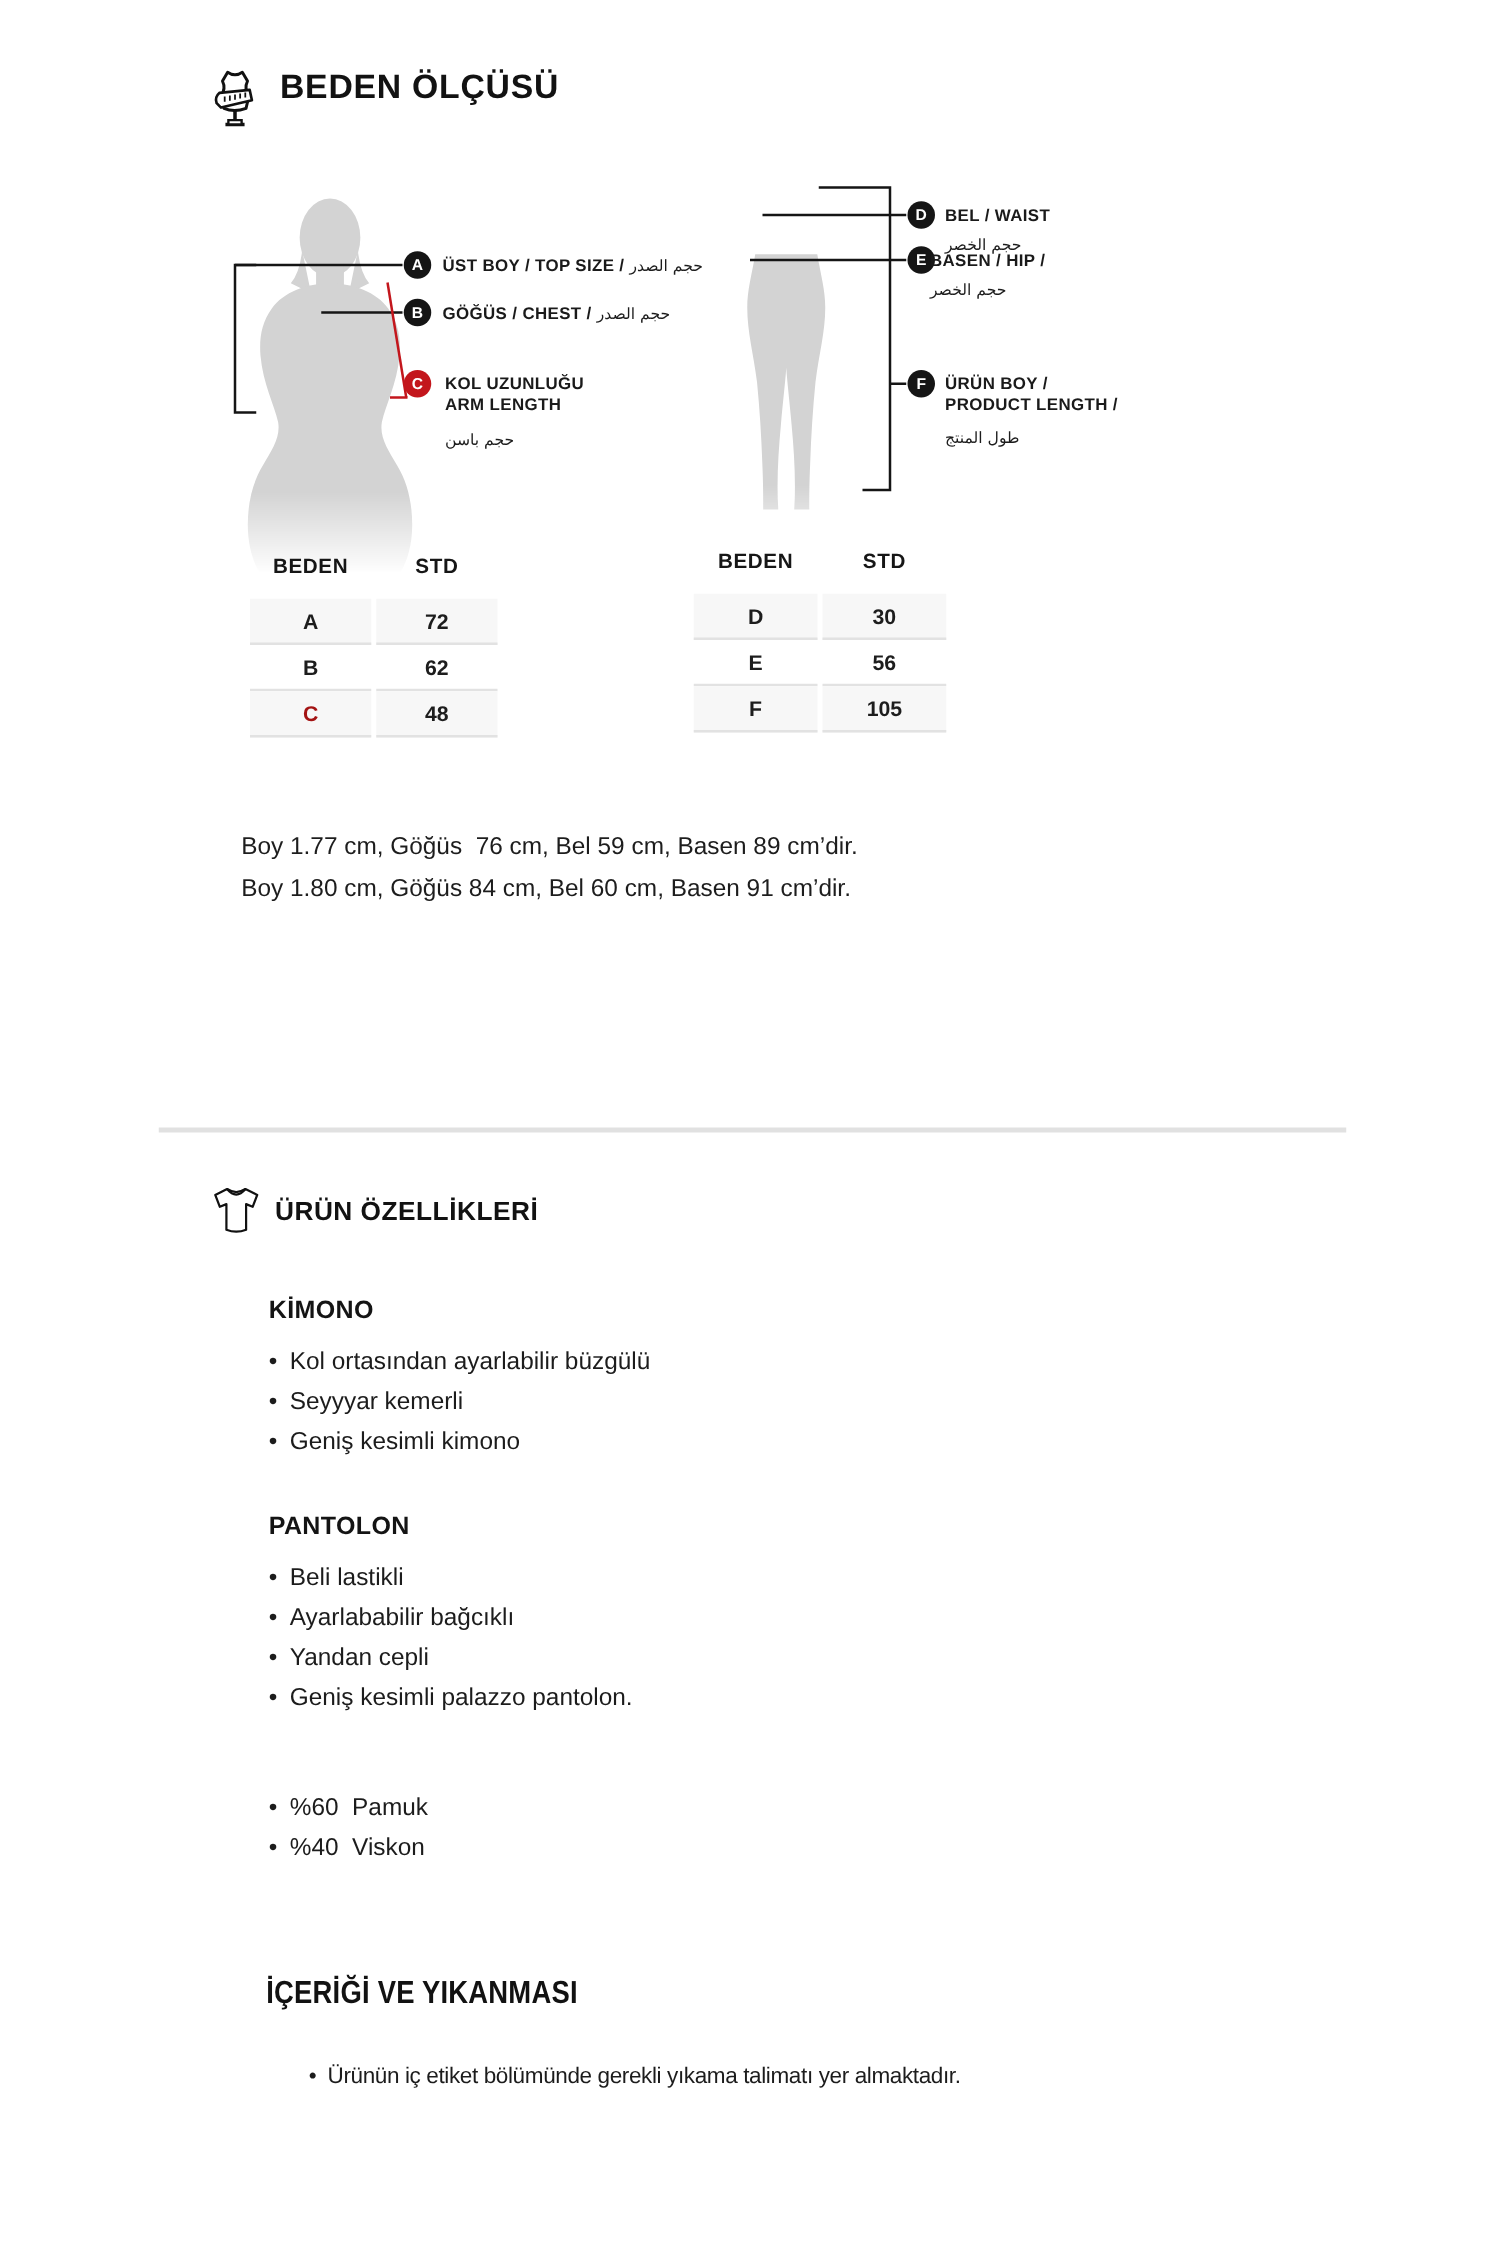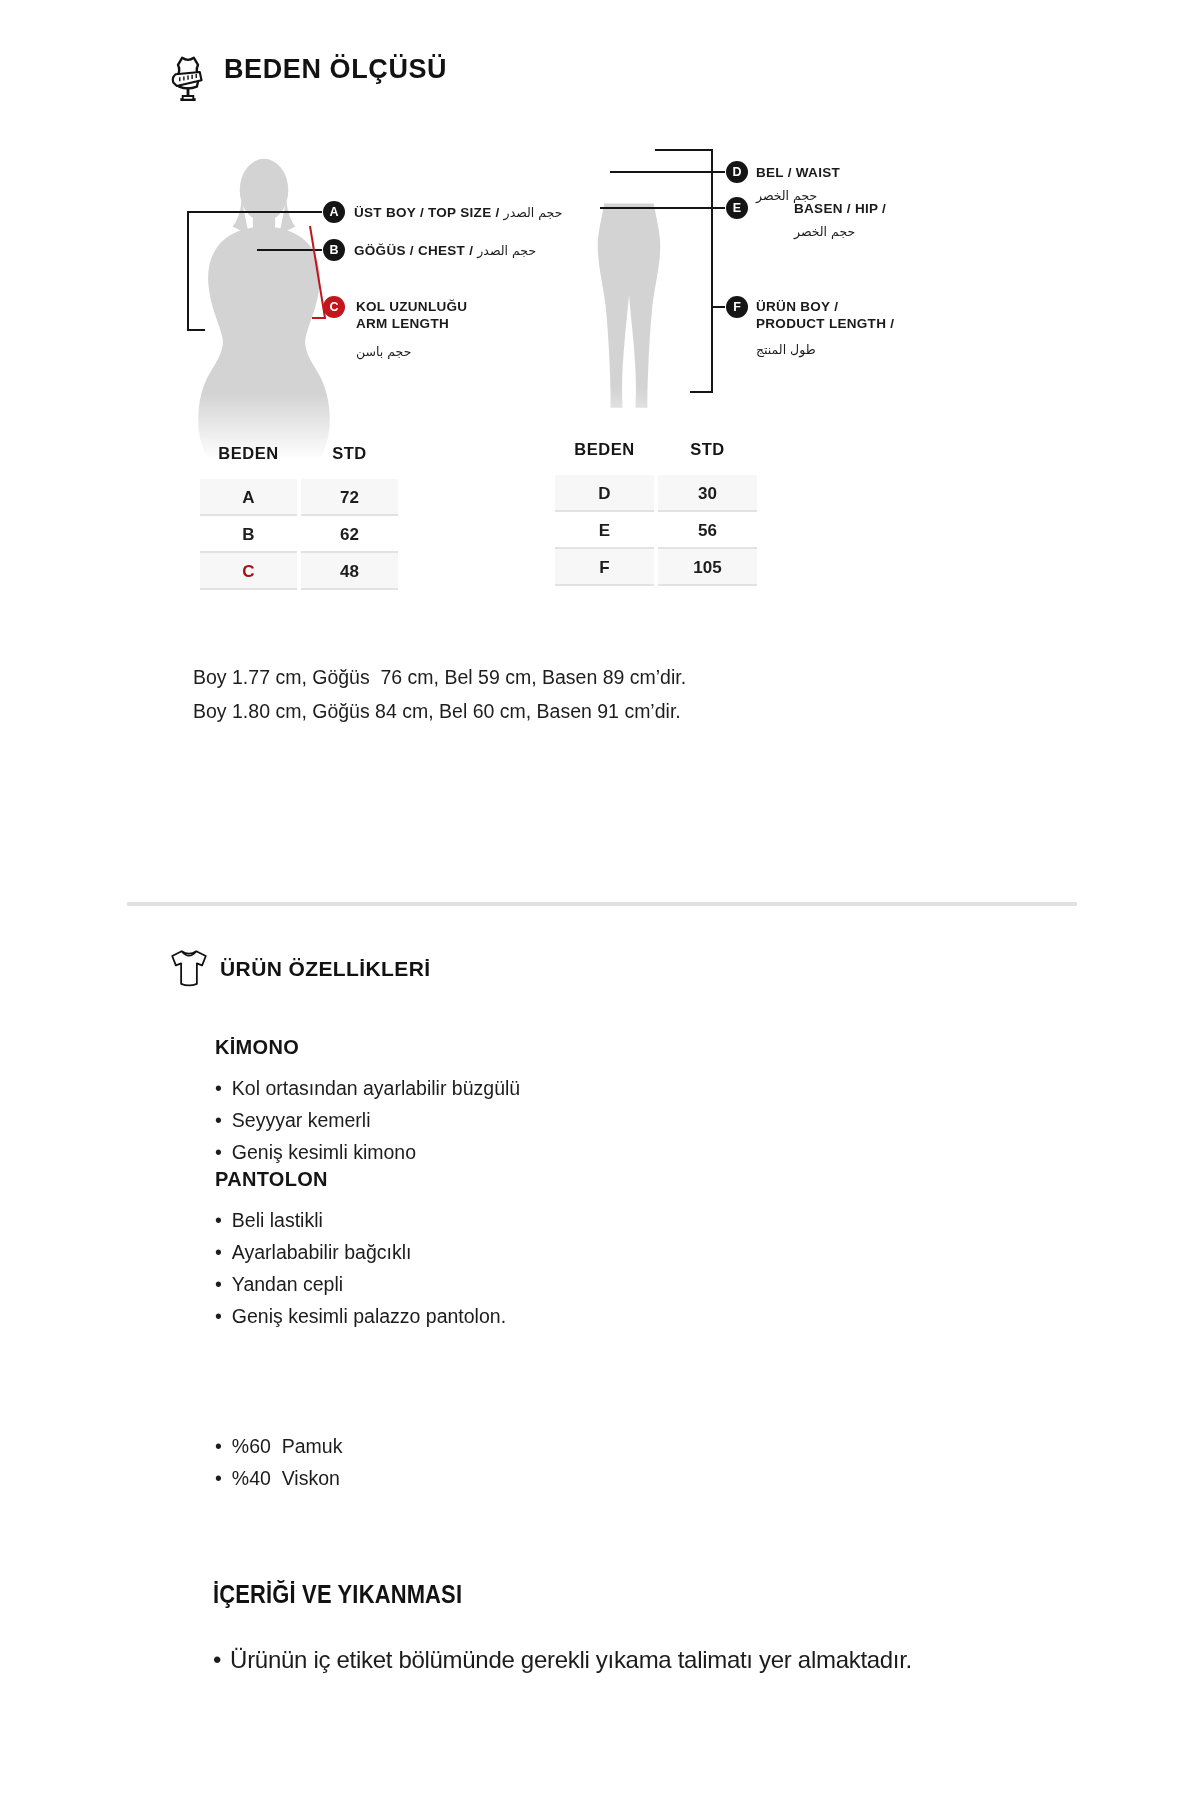--- a/index.html
+++ b/index.html
@@ -53,30 +53,30 @@
   
   .sec-title { display:flex; align-items:center; gap:10px; }
   .sec-title h2 { font-size:21px; font-weight:700; letter-spacing:.4px; color:#121212; }
   .features { left:168px; top:946px; width:900px; }
   .group { margin-left:47px; }
   .group h3 { font-size:20px; font-weight:700; letter-spacing:.3px; color:#141414; margin-bottom:13px; }
   .blist { list-style:none; }
   .blist li { font-size:19.5px; line-height:32px; color:#1c1c1c; display:flex; }
   .blist .dot { margin-right:10px; }
   .g1 { margin-top:44px; }
-  .g2 { }
+  .g2 { margin-top:41px; }
 
   .fabric { left:181px; top:1406px; width:800px; }
   .fabric .blist { margin-left:34px; margin-top:24px; }
 
   .care { left:213px; top:1580px; width:720px; }
   .care h2 { font-size:25.5px; font-weight:700; color:#121212;
     transform:scaleX(.86); transform-origin:left center; white-space:nowrap; letter-spacing:.2px; }
   .care .blist { margin-top:34px; letter-spacing:-.3px; }
-  .care .blist li { font-size:24px; line-height:34px; display:block; text-indent:-16px; padding-left:16px; }
+  .care .blist li { font-size:18px; line-height:34px; display:block; text-indent:-16px; padding-left:16px;margin-left:34px; }
   .care .blist .dot { margin-right:9px; }
 
   .icon { flex:0 0 auto; }
 </style>
 </head>
 <body>
 
 <div class="abs sg-header">
   <span class="icon">
     <svg width="40" height="50" viewBox="0 0 34 42">
@@ -175,21 +175,21 @@
   </div>
   <div class="dlabel" style="left:356px;top:158px">
     <span>KOL UZUNLUĞU</span><br>
     <span>ARM LENGTH</span>
     <span class="arline ar" style="margin-top:11px">حجم باسن</span>
   </div>
   <div class="dlabel" style="left:756px;top:24px">
     <span>BEL / WAIST</span>
     <span class="arline ar">حجم الخصر</span>
   </div>
-  <div class="dlabel" style="left:794px;top:60px">
+  <div class="dlabel" style="left:744px;top:60px">
     <span>BASEN / HIP /</span>
     <span class="arline ar">حجم الخصر</span>
   </div>
   <div class="dlabel" style="left:756px;top:158px">
     <span>ÜRÜN BOY /</span><br>
     <span>PRODUCT LENGTH /</span>
     <span class="arline ar" style="margin-top:9px">طول المنتج</span>
   </div>
 </div>
 

